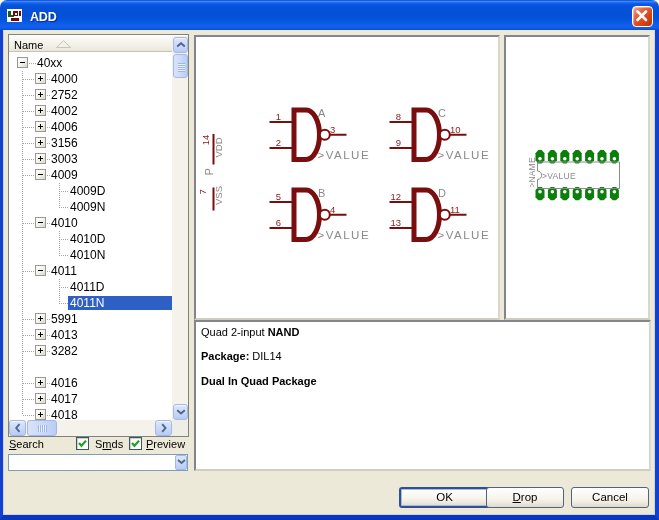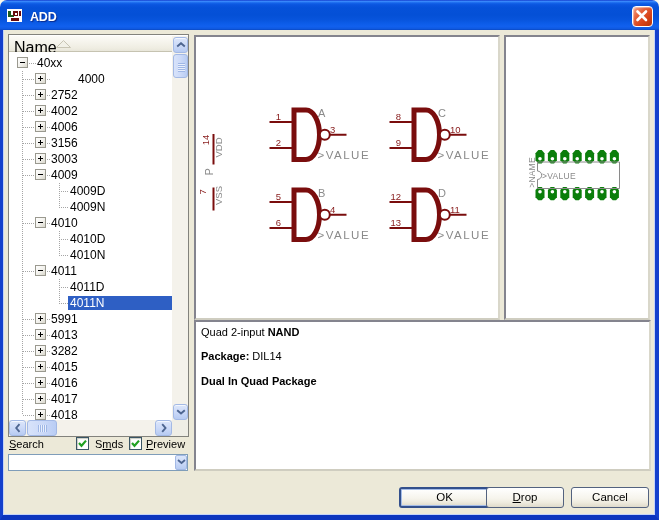--- a/index.html
+++ b/index.html
@@ -21,21 +21,21 @@
   border:1.5px solid #fff;
   background:linear-gradient(135deg,#F2A38B 0%,#E4613B 35%,#D8441A 65%,#B53408 100%);
   box-shadow: inset 1px 1px 1px rgba(255,255,255,.45);
 }
 
 #tree { position:absolute; left:8px; top:34px; width:181px; height:403px;
   border:1px solid #82827C; background:#fff; }
 #tree-header { position:absolute; left:9px; top:36px; width:163px; height:16px;
   background:linear-gradient(#FCFBF7,#EFEDE2 80%,#E8E6DA);
   border-bottom:1px solid #C6C3B1; }
-#tree-header span { position:absolute; left:5px; top:3px; font-size:16px; color:#000; }
+#tree-header span { position:absolute; left:5px; top:3px; font-size:11px; color:#000; }
 #tree-content { position:absolute; left:9px; top:52px; width:163px; height:368px; background:#fff; overflow:hidden; }
 .trow { position:absolute; left:0; width:163px; height:16px; font-size:12px; line-height:16px; color:#000; }
 .exp { position:absolute; width:11px; height:11px; top:2px; border:1px solid #9A998F;
   background:linear-gradient(135deg,#FFFFFF 0%,#F2F1EC 55%,#D9D7CC 100%); }
 .exp i { position:absolute; left:2px; top:4px; width:5px; height:1px; background:#000; }
 .exp b { position:absolute; left:4px; top:2px; width:1px; height:5px; background:#000; }
 .dot-h { position:absolute; height:1px; background:repeating-linear-gradient(to right,#A5A5A5 0 1px,transparent 1px 2px); }
 .dot-v { position:absolute; width:1px; background:repeating-linear-gradient(to bottom,#A5A5A5 0 1px,transparent 1px 2px); }
 
 .sb-track-v { position:absolute; left:172px; width:16px; background:#F4F2EB; }
@@ -102,21 +102,21 @@
       <div class="dot-h" style="left:20px; top:8px; width:7px;"></div>
       <span style="position:absolute;left:28px;">40xx</span>
     </div>
 <div class="trow" style="top:19px;">
       <div class="dot-h" style="left:14px; top:8px; width:12px;"></div>
       <div class="exp" style="left:26px;">
         <i></i>
         <b></b>
       </div>
       <div class="dot-h" style="left:38px; top:8px; width:4px;"></div>
-      <span style="position:absolute;left:42px;margin-left:27px;">4000</span>
+      <span style="position:absolute;left:42px;">4000</span>
     </div>
 <div class="trow" style="top:35px;">
       <div class="dot-h" style="left:14px; top:8px; width:12px;"></div>
       <div class="exp" style="left:26px;">
         <i></i>
         <b></b>
       </div>
       <div class="dot-h" style="left:38px; top:8px; width:4px;"></div>
       <span style="position:absolute;left:42px;">2752</span>
     </div>
@@ -224,29 +224,20 @@
       <span style="position:absolute;left:42px;">4013</span>
     </div>
 <div class="trow" style="top:291px;">
       <div class="dot-h" style="left:14px; top:8px; width:12px;"></div>
       <div class="exp" style="left:26px;">
         <i></i>
         <b></b>
       </div>
       <div class="dot-h" style="left:38px; top:8px; width:4px;"></div>
       <span style="position:absolute;left:42px;">3282</span>
-    </div>
-<div class="trow" style="top:307px;">
-      <div class="dot-h" style="left:14px; top:8px; width:12px;"></div>
-      <div class="exp" style="left:26px;">
-        <i></i>
-        <b></b>
-      </div>
-      <div class="dot-h" style="left:38px; top:8px; width:4px;"></div>
-      <span style="position:absolute;left:42px;">4015</span>
     </div>
 <div class="trow" style="top:323px;">
       <div class="dot-h" style="left:14px; top:8px; width:12px;"></div>
       <div class="exp" style="left:26px;">
         <i></i>
         <b></b>
       </div>
       <div class="dot-h" style="left:38px; top:8px; width:4px;"></div>
       <span style="position:absolute;left:42px;">4016</span>
     </div>

